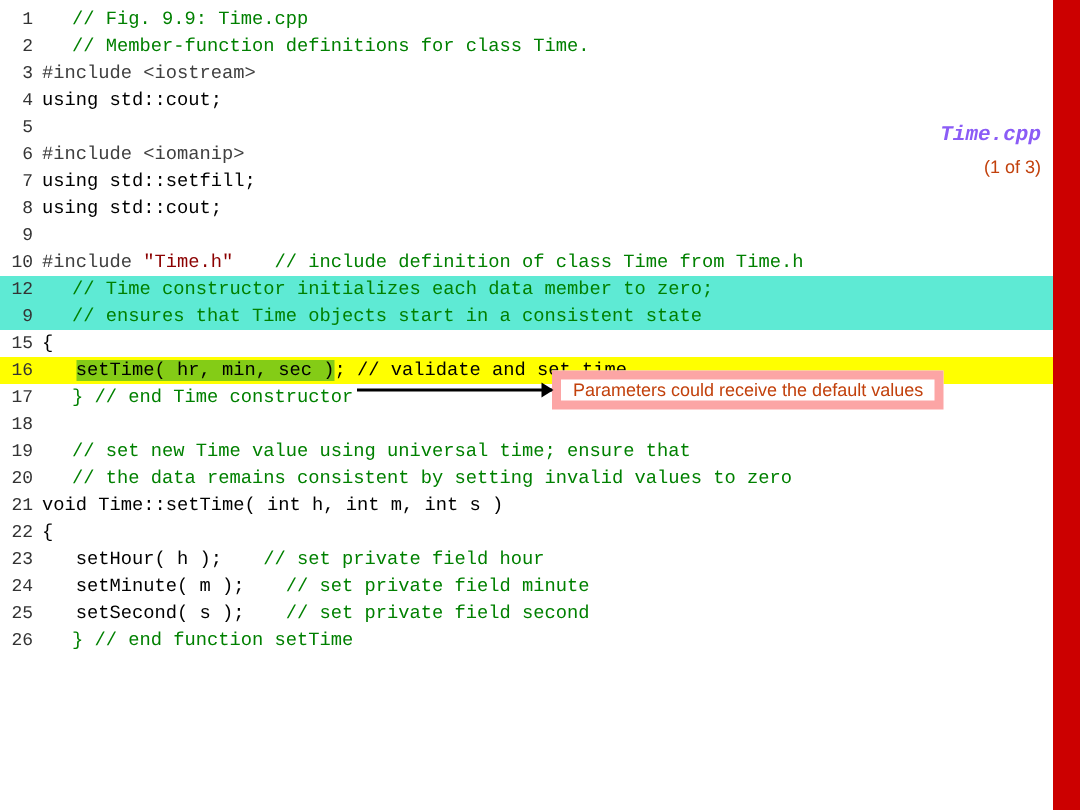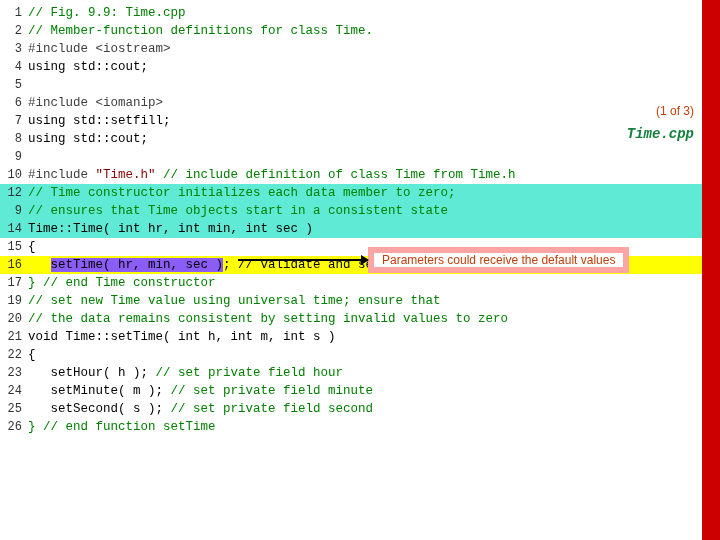--- a/index.html
+++ b/index.html
@@ -41,21 +41,21 @@
       user-select: none;
     }
 
     .line-content {
       flex: 1;
       white-space: pre;
       color: #000;
       font-size: 12.5px;
     }
 
-    .comment { color: #008000; }
+    .comment { color: #008000; margin-left: 20px; }
     .string { color: #8B0000; }
     .preprocessor { color: #404040; margin-top: 45px; }
 
     
     .line-highlight-green {
       background-color: #5eead4;
     }
     .line-highlight-yellow {
       background-color: #ffff00;
     }
@@ -71,23 +71,22 @@
     }
 
     
     .file-label {
       position: absolute;
       top: 82px;
       right: 26px;
       font-family: 'Courier New', Courier, monospace;
       font-size: 14px;
       font-weight: bold;
-      color: #15803d;
+      color: #8b5cf6;
       font-style: italic;
-      margin-top: 44px;
     }
 
     
     .page-label {
       position: absolute;
       top: 104px;
       right: 26px;
       font-family: Arial, sans-serif;
       font-size: 12px;
       color: #c2410c;
@@ -175,35 +174,35 @@
         <span class="line-content"><span class="preprocessor">#include </span><span class="string">"Time.h"</span><span class="comment"> // include definition of class Time from Time.h</span></span>
       </div>
       <div class="line line-highlight-green">
         <span class="line-num">12</span>
         <span class="line-content"><span class="comment">// Time constructor initializes each data member to zero;</span></span>
       </div>
       <div class="line line-highlight-green">
         <span class="line-num">9</span>
         <span class="line-content"><span class="comment">// ensures that Time objects start in a consistent state</span></span>
       </div>
-      <div class="line line-highlight-green">
-        <span class="line-num">14</span>
-        <span class="line-content">Time::Time( int hr, int min, int sec )</span>
-      </div>
       <div class="line">
         <span class="line-num">15</span>
         <span class="line-content">{</span>
       </div>
       <div class="line line-highlight-yellow">
         <span class="line-num">16</span>
-        <span class="line-content">   <span style="background:#8b5cf6">setTime( hr, min, sec )</span>; // validate and set time</span>
+        <span class="line-content">   <span style="background:#84cc16">setTime( hr, min, sec )</span>; // validate and set time</span>
       </div>
       <div class="line">
         <span class="line-num">17</span>
         <span class="line-content"><span class="comment">} // end Time constructor</span></span>
+      </div>
+      <div class="line">
+        <span class="line-num">18</span>
+        <span class="line-content"></span>
       </div>
       <div class="line">
         <span class="line-num">19</span>
         <span class="line-content"><span class="comment">// set new Time value using universal time; ensure that</span></span>
       </div>
       <div class="line">
         <span class="line-num">20</span>
         <span class="line-content"><span class="comment">// the data remains consistent by setting invalid values to zero</span></span>
       </div>
       <div class="line">

